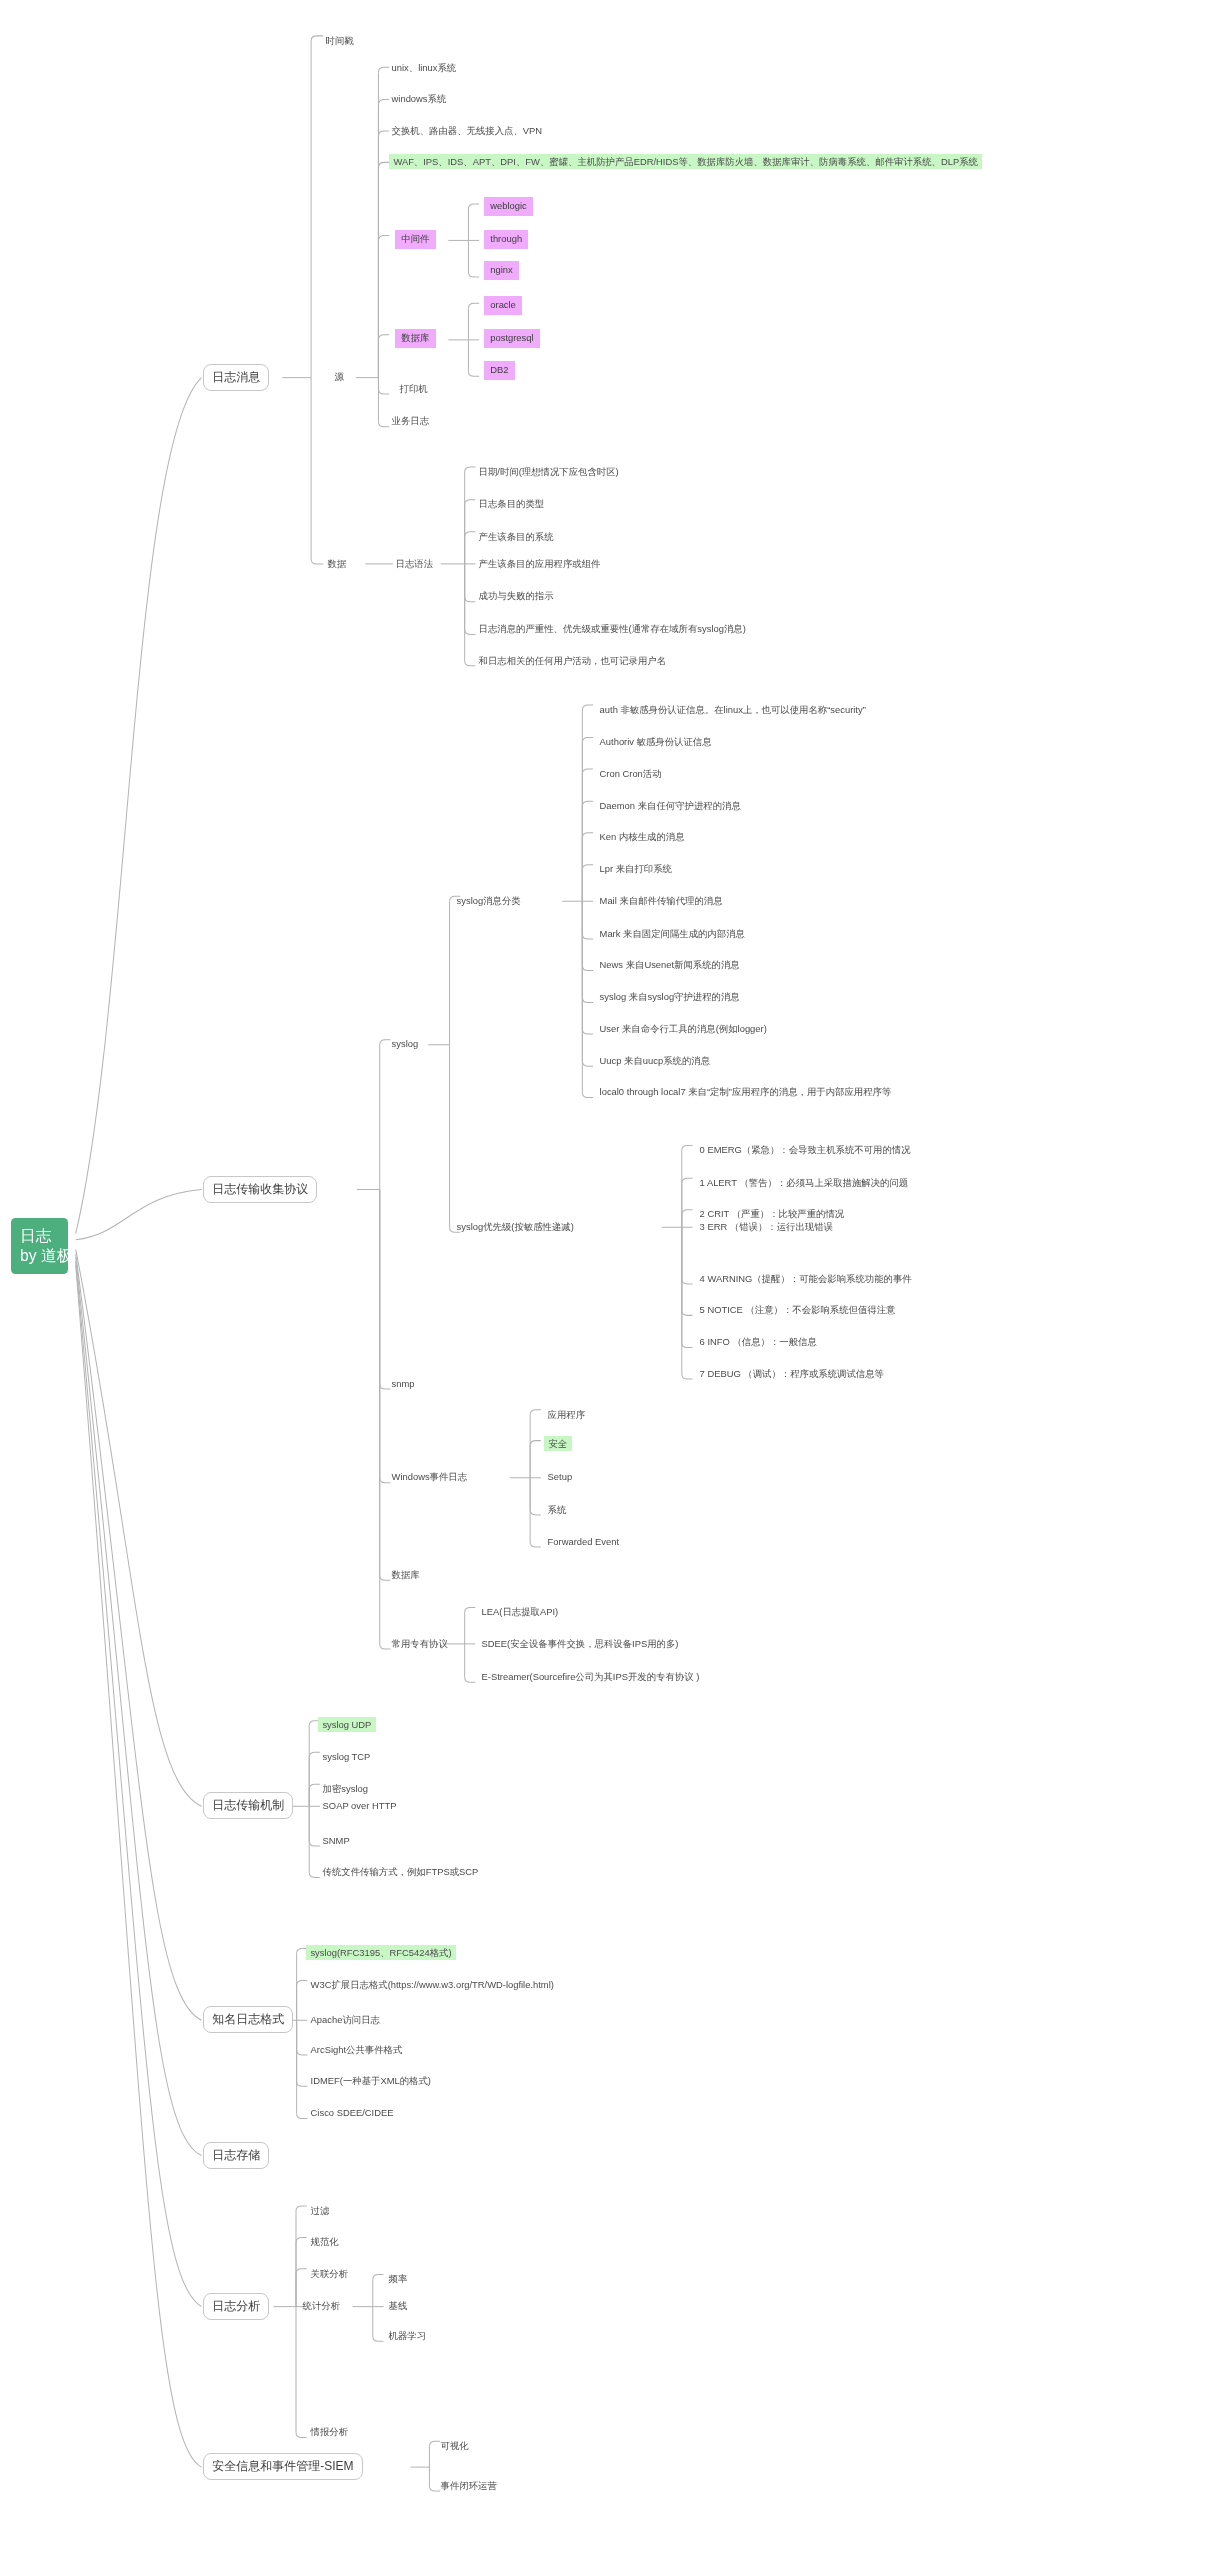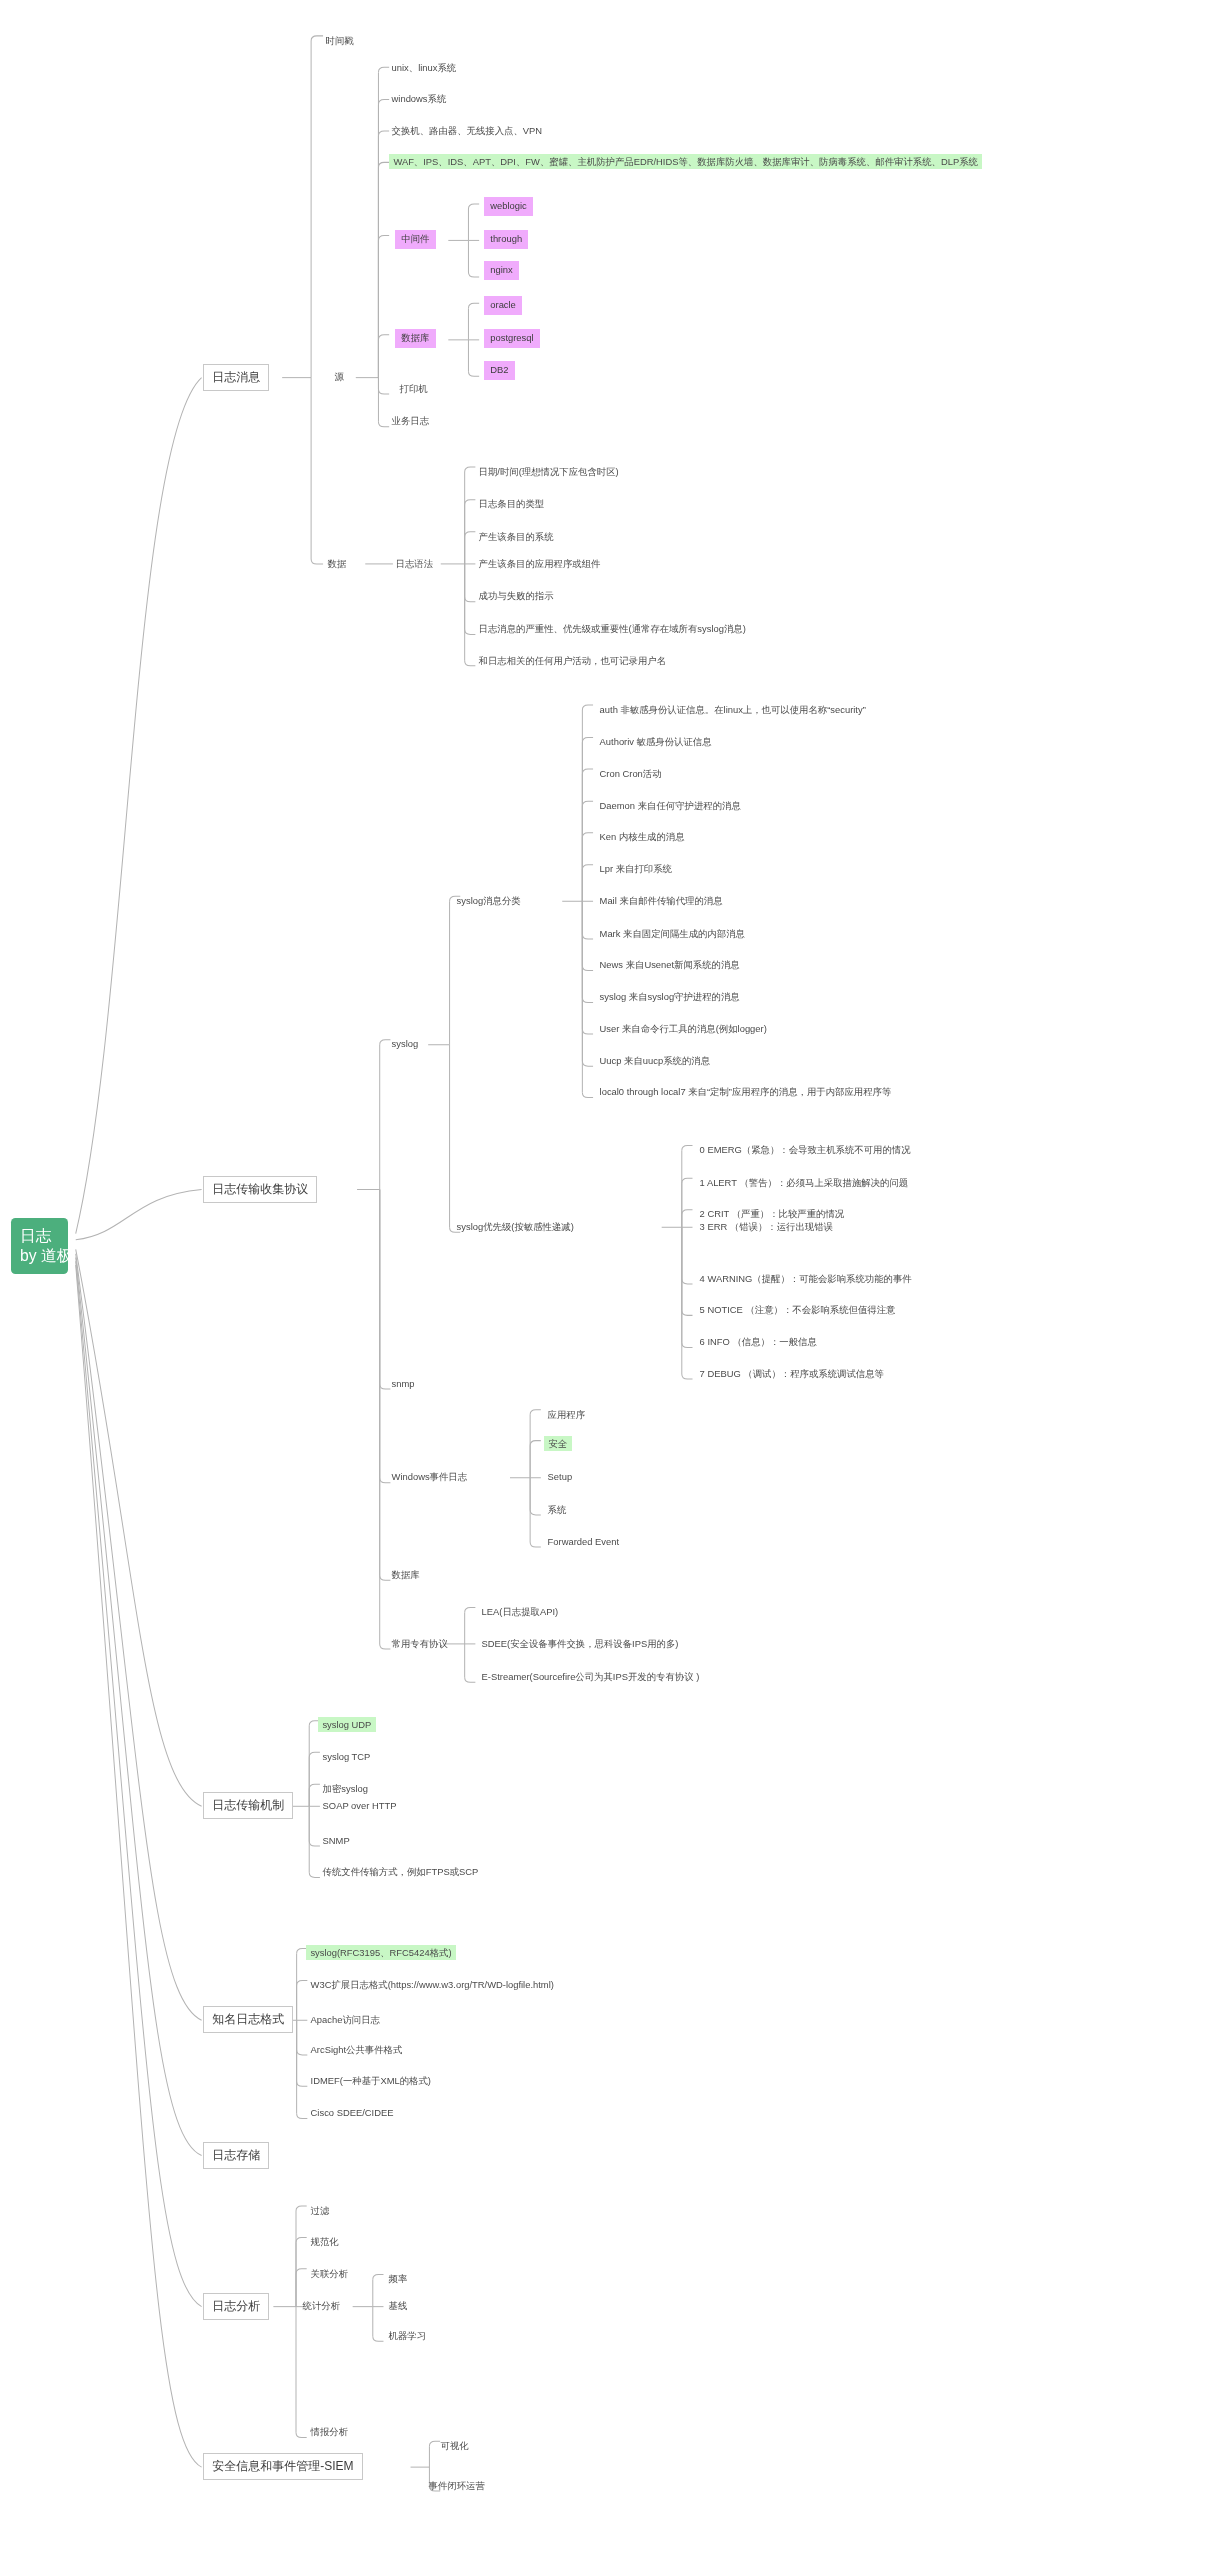--- a/index.html
+++ b/index.html
@@ -38,21 +38,21 @@
     border-radius: 4.4px;
     padding: 8.2px 8.8px;
     font-size: 15.7px;
     line-height: 1.25;
     text-align: left;
     box-shadow: 0 0 0 0 rgba(0,0,0,0);
   }
   
   .branch {
     border: 0.6px solid #c8c8c8;
-    border-radius: 0;
+    border-radius: 8px;
     background: #ffffff;
     padding: 5.7px 8.2px;
     font-size: 12px;
     color: #3d3d3d;
   }
   
   .leaf {
     font-size: 9.4px;
     color: #4a4a4a;
     padding: 1.3px 0.6px;
@@ -385,16 +385,16 @@
   <div class="node leaf" style="left:302px; top:2300px;">统计分析</div>
   <div class="node leaf" style="left:310px; top:2426px;">情报分析</div>
 
   <div class="node leaf" style="left:388px; top:2273px;">频率</div>
   <div class="node leaf" style="left:388px; top:2300px;">基线</div>
   <div class="node leaf" style="left:388px; top:2330px;">机器学习</div>
 
   <div class="node branch" style="left:203px; top:2453px;">安全信息和事件管理-SIEM</div>
 
   <div class="node leaf" style="left:440px; top:2440px;">可视化</div>
-  <div class="node leaf" style="left:428px; top:2480px;">事件闭环运营</div>
+  <div class="node leaf" style="left:440px; top:2480px;">事件闭环运营</div>
 
 </div>
 
 
 </body></html>

